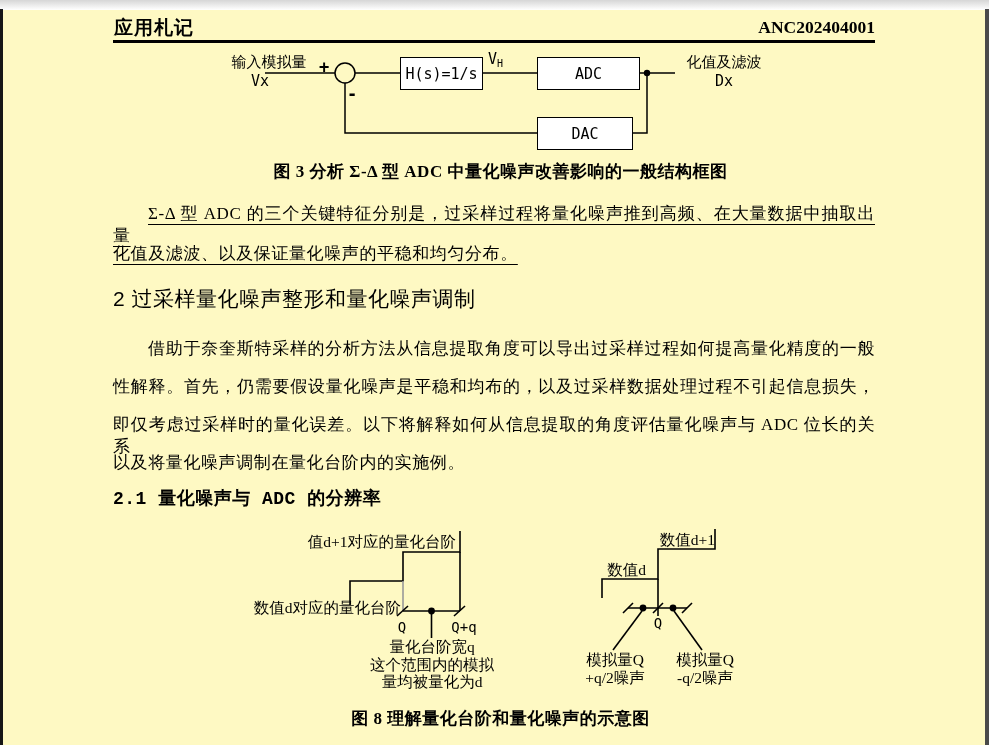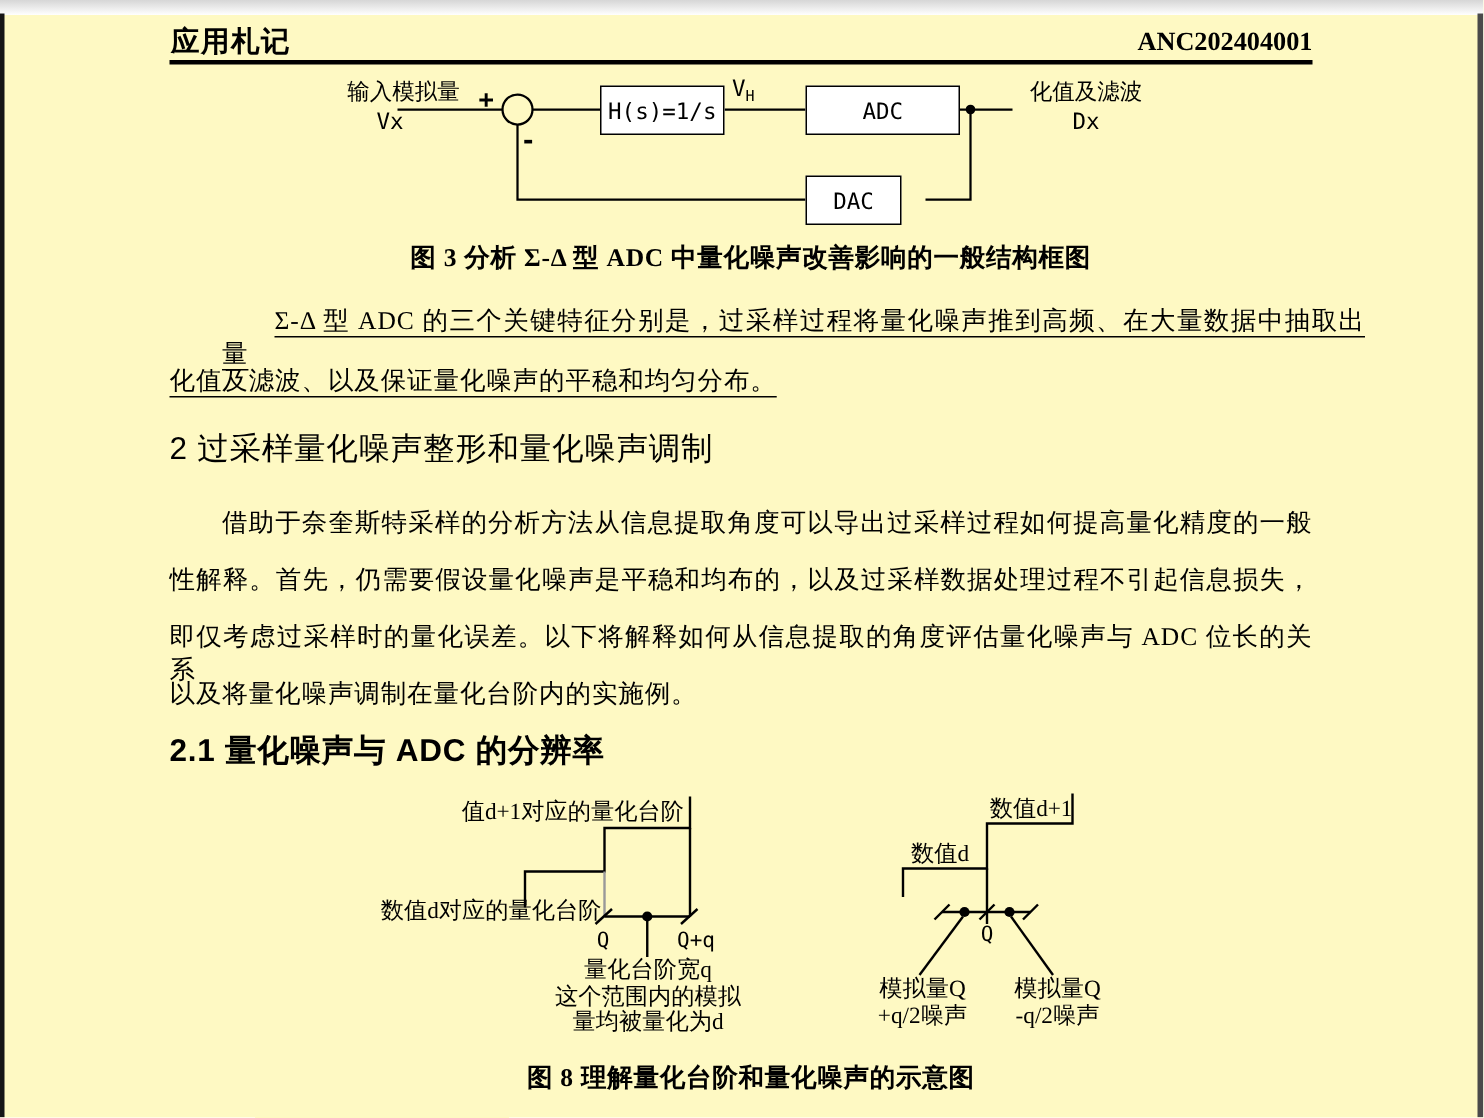--- a/index.html
+++ b/index.html
@@ -30,22 +30,22 @@
   
   .caption{position:absolute;left:113px;width:775px;text-align:center;font-weight:bold;
            font-size:17px;letter-spacing:0.5px;}
   .bodyline{position:absolute;left:113px;width:762px;font-size:17px;letter-spacing:0.6px;
             line-height:22px;white-space:nowrap;}
   .fill{white-space:normal;text-align:justify;text-align-last:justify;}
   .indent{text-indent:35px;}
   .uline{text-decoration:underline;text-underline-offset:5px;text-decoration-thickness:1px;}
   .h2{position:absolute;left:113px;font-family:"Liberation Sans",sans-serif;font-weight:normal;
       font-size:21px;letter-spacing:0.5px;}
-  .h3{position:absolute;left:113px;font-family:Liberation Sans, sans-serif;font-weight:bold;
-      font-size:21px;letter-spacing:0.5px;}
+  .h3{position:absolute;left:113px;font-family:Liberation Mono, monospace;font-weight:bold;
+      font-size:18px;letter-spacing:0.5px;}
   
   .fig4{position:absolute;left:240px;top:527px;width:580px;height:168px;}
   .f4label{position:absolute;font-size:15.5px;line-height:17.5px;white-space:nowrap;}
   .ralign{text-align:right;}
   .calign{text-align:center;}
   .f4note span{display:block;}
 </style>
 </head>
 <body>
 
@@ -78,30 +78,30 @@
     <div class="sign" style="left:127px;top:34px;">-</div>
     <div class="blockbox" style="left:180px;top:7px;width:83px;height:33px;">
       <span>H(s)=1/s</span>
     </div>
     <div class="dlabel mono" style="left:268px;top:1px;">
       <span>V</span><span class="sub">H</span>
     </div>
     <div class="blockbox" style="left:317px;top:7px;width:103px;height:33px;">
       <span>ADC</span>
     </div>
-    <div class="blockbox" style="left:317px;top:67px;width:64px;height:33px;">
+    <div class="blockbox" style="left:317px;top:67px;width:96px;height:33px;">
       <span>DAC</span>
     </div>
     <div class="dlabel" style="left:458px;top:4px;width:92px;">化值及滤波</div>
     <div class="dlabel mono" style="left:458px;top:23px;width:92px;">Dx</div>
   </div>
 
   <div class="caption" style="top:160px;">图 3 分析 Σ-Δ 型 ADC 中量化噪声改善影响的一般结构框图</div>
 
-  <div class="bodyline fill indent uline" style="top:203px;margin-left:35px;">Σ-Δ 型 ADC 的三个关键特征分别是，过采样过程将量化噪声推到高频、在大量数据中抽取出量</div>
+  <div class="bodyline fill indent uline" style="top:203px;">Σ-Δ 型 ADC 的三个关键特征分别是，过采样过程将量化噪声推到高频、在大量数据中抽取出量</div>
   <div class="bodyline uline" style="top:243px;">化值及滤波、以及保证量化噪声的平稳和均匀分布。</div>
 
   <div class="h2" style="top:285px;">2 过采样量化噪声整形和量化噪声调制</div>
 
   <div class="bodyline fill indent" style="top:338px;">借助于奈奎斯特采样的分析方法从信息提取角度可以导出过采样过程如何提高量化精度的一般</div>
   <div class="bodyline fill" style="top:376px;">性解释。首先，仍需要假设量化噪声是平稳和均布的，以及过采样数据处理过程不引起信息损失，</div>
   <div class="bodyline fill" style="top:414px;">即仅考虑过采样时的量化误差。以下将解释如何从信息提取的角度评估量化噪声与 ADC 位长的关系</div>
   <div class="bodyline" style="top:452px;">以及将量化噪声调制在量化台阶内的实施例。</div>
 
   <div class="h3" style="top:486px;">2.1 量化噪声与 ADC 的分辨率</div>

